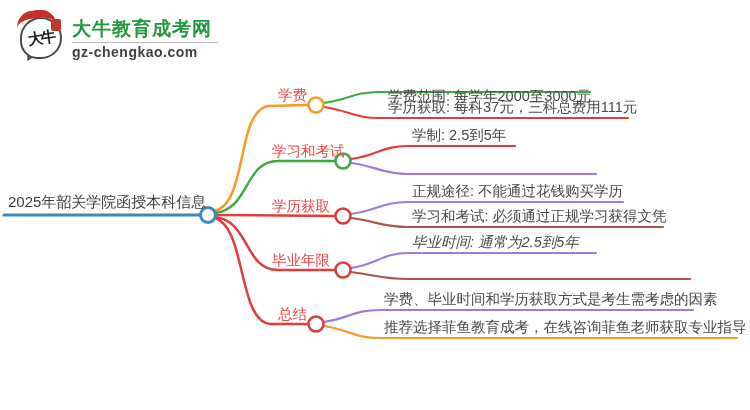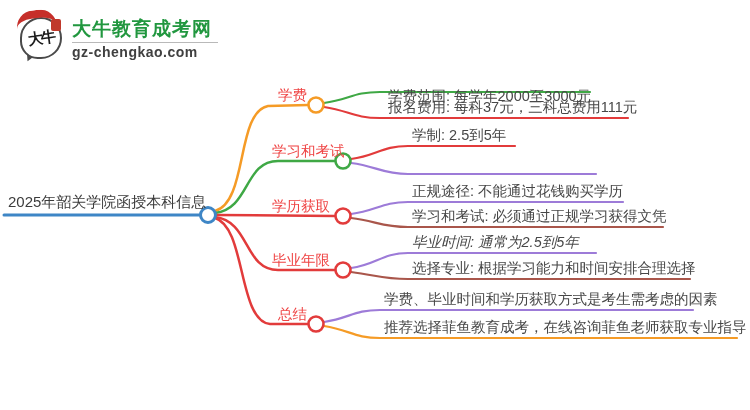--- a/index.html
+++ b/index.html
@@ -105,22 +105,21 @@
 
   <div class="node-label root-label" style="left:8px;top:193px;">2025年韶关学院函授本科信息</div>
 
   <div class="node-label branch-label" style="left:278px;top:86px;">学费</div>
   <div class="node-label branch-label" style="left:272px;top:142px;">学习和考试</div>
   <div class="node-label branch-label" style="left:272px;top:197px;">学历获取</div>
   <div class="node-label branch-label" style="left:272px;top:251px;">毕业年限</div>
   <div class="node-label branch-label" style="left:278px;top:305px;">总结</div>
 
   <div class="node-label leaf-label" style="left:388px;top:72px;margin-top:15px;">学费范围: 每学年2000至3000元</div>
-  <div class="node-label leaf-label" style="left:388px;top:98px;">报名费用: 每科37元，三科总费用111元</div>
+  <div class="node-label leaf-label" style="left:388px;top:98px;">学历获取: 每科37元，三科总费用111元</div>
   <div class="node-label leaf-label" style="left:412px;top:126px;">学制: 2.5到5年</div>
   <div class="node-label leaf-label" style="left:412px;top:182px;">正规途径: 不能通过花钱购买学历</div>
   <div class="node-label leaf-label" style="left:412px;top:207px;">学习和考试: 必须通过正规学习获得文凭</div>
   <div class="node-label leaf-label" style="left:412px;top:233px;font-style:italic;">毕业时间: 通常为2.5到5年</div>
-  <div class="node-label leaf-label" style="left:412px;top:259px;">选择专业: 根据学习能力和时间安排合理选择</div>
   <div class="node-label leaf-label" style="left:384px;top:290px;">学费、毕业时间和学历获取方式是考生需考虑的因素</div>
   <div class="node-label leaf-label" style="left:384px;top:318px;">推荐选择菲鱼教育成考，在线咨询菲鱼老师获取专业指导</div>
 
 </div>
 
 </body></html>

